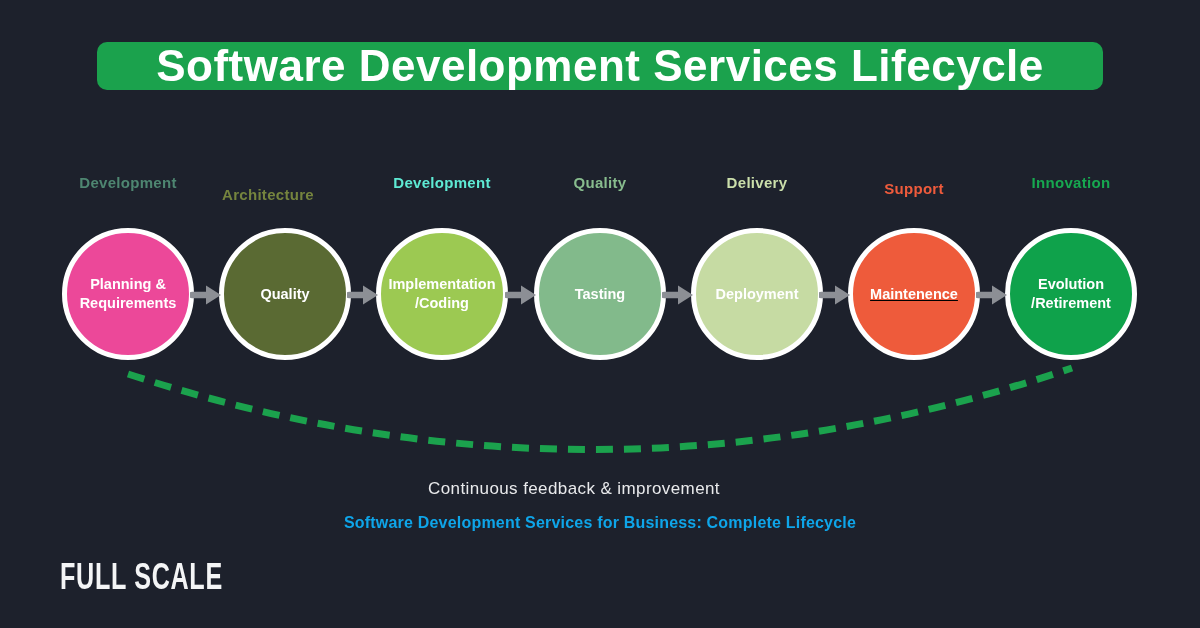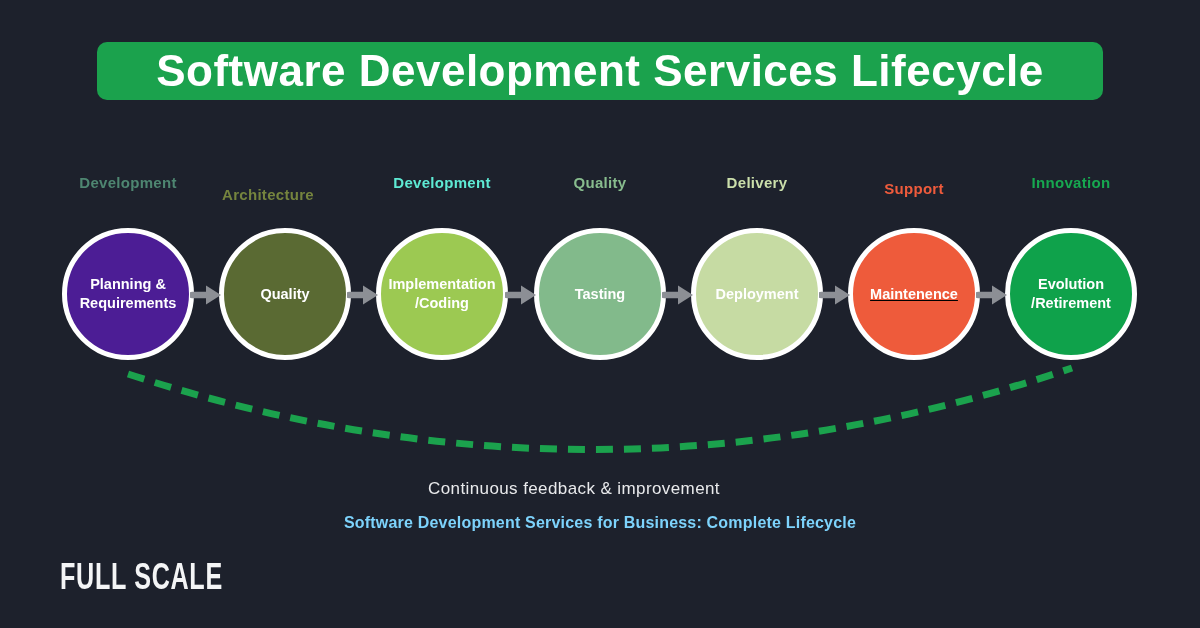--- a/index.html
+++ b/index.html
@@ -2,21 +2,21 @@
 <html style="--arrow: #8c8f95;"><head>
 <meta charset="utf-8">
 <style>
   * { margin:0; padding:0; box-sizing:border-box; }
   html,body { width:1200px; height:628px; overflow:hidden; }
   body { font-family:"Liberation Sans","DejaVu Sans",sans-serif; }
   .canvas { position:relative; width:1200px; height:628px; }
 
   
   .banner {
-    position:absolute; left:97px; top:42px; width:1006px; height:58px;
+    position:absolute; left:97px; top:42px; width:1006px; height:48px;
     border-radius:10px; display:flex; align-items:center; justify-content:center;
   }
   .banner h1 {
     color:#ffffff; font-size:44px; font-weight:bold; letter-spacing:0.5px; white-space:nowrap;
   }
 
   
   .stage-label {
     position:absolute; top:174px; width:170px; text-align:center;
     font-size:15px; font-weight:bold; letter-spacing:0.3px;
@@ -48,21 +48,21 @@
   .curve-layer { position:absolute; left:0; top:0; width:1200px; height:628px; pointer-events:none; }
   .curve-layer path { fill:none; stroke-width:7; stroke-dasharray:17 11; }
 
   
   .caption {
     position:absolute; top:479px; left:0; width:1148px; text-align:center;
     color:#e9eaec; font-size:17px; letter-spacing:0.4px;
   }
   .subtitle {
     position:absolute; top:514px; left:0; width:1200px; text-align:center;
-    color:#7dd3fc; font-size:16px; font-weight:bold; letter-spacing:0.2px;
+    color:#0ea5e9; font-size:16px; font-weight:bold; letter-spacing:0.2px;
   }
 
   
   .logo {
     position:absolute; left:60px; top:556px;
     color:#f4f5f6; font-size:37px; font-weight:bold; letter-spacing:1px;
     transform:scaleX(0.68); transform-origin:left center; white-space:nowrap;
   }
 </style>
 </head>
@@ -75,21 +75,21 @@
   </div>
 
   <div class="stage-label l0" style="color: rgb(78, 134, 113);">Development</div>
   <div class="stage-label l1" style="color: rgb(117, 132, 62);">Architecture</div>
   <div class="stage-label l2" style="color: #5eead4;">Development</div>
   <div class="stage-label l3" style="color: rgb(136, 189, 142);">Quality</div>
   <div class="stage-label l4" style="color: rgb(203, 223, 171);">Delivery</div>
   <div class="stage-label l5" style="color: rgb(239, 91, 60);">Support</div>
   <div class="stage-label l6" style="color: rgb(23, 168, 80);">Innovation</div>
 
-  <div class="circle c0" style="background-color: #4c1d95;">
+  <div class="circle c0" style="background-color: #ec4899;">
       <span>Planning &amp; Requirements</span>
     </div>
   <div class="circle c1" style="background-color: rgb(90, 106, 51);">
       <span>Quality</span>
     </div>
   <div class="circle c2" style="background-color: rgb(156, 201, 82);">
       <span>Implementation /Coding</span>
     </div>
   <div class="circle c3" style="background-color: rgb(130, 186, 139);">
       <span>Tasting</span>

